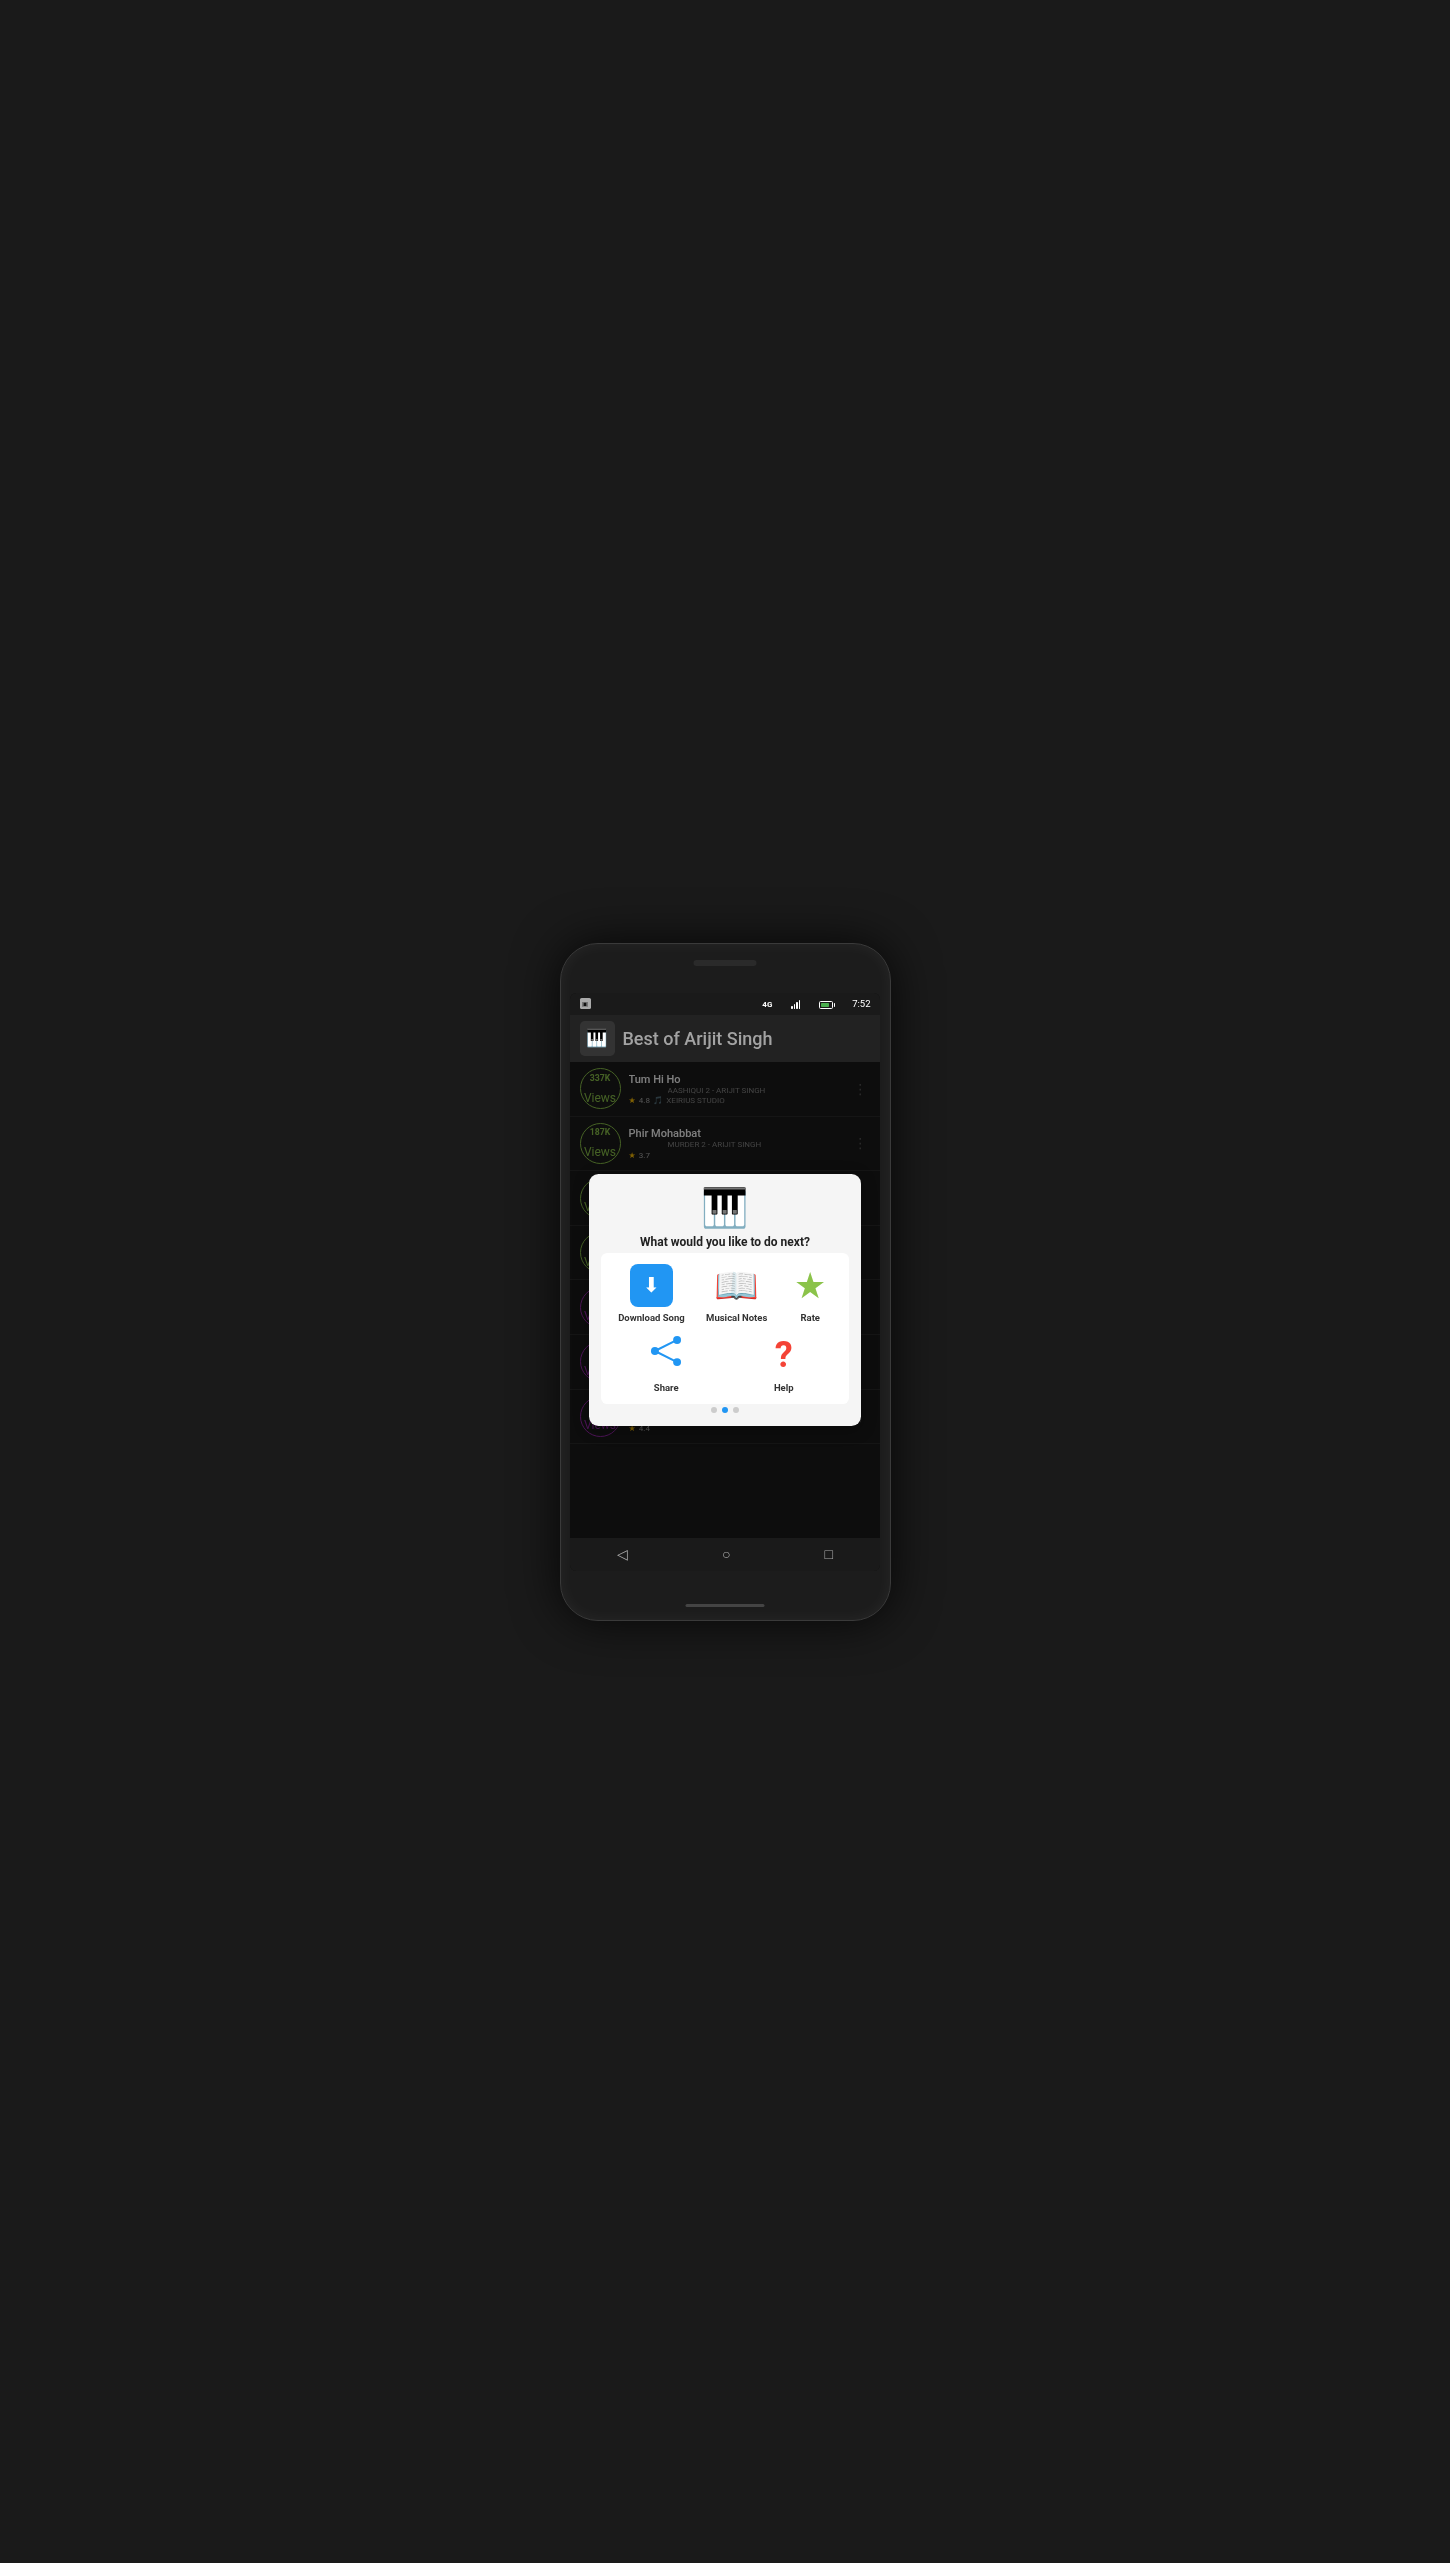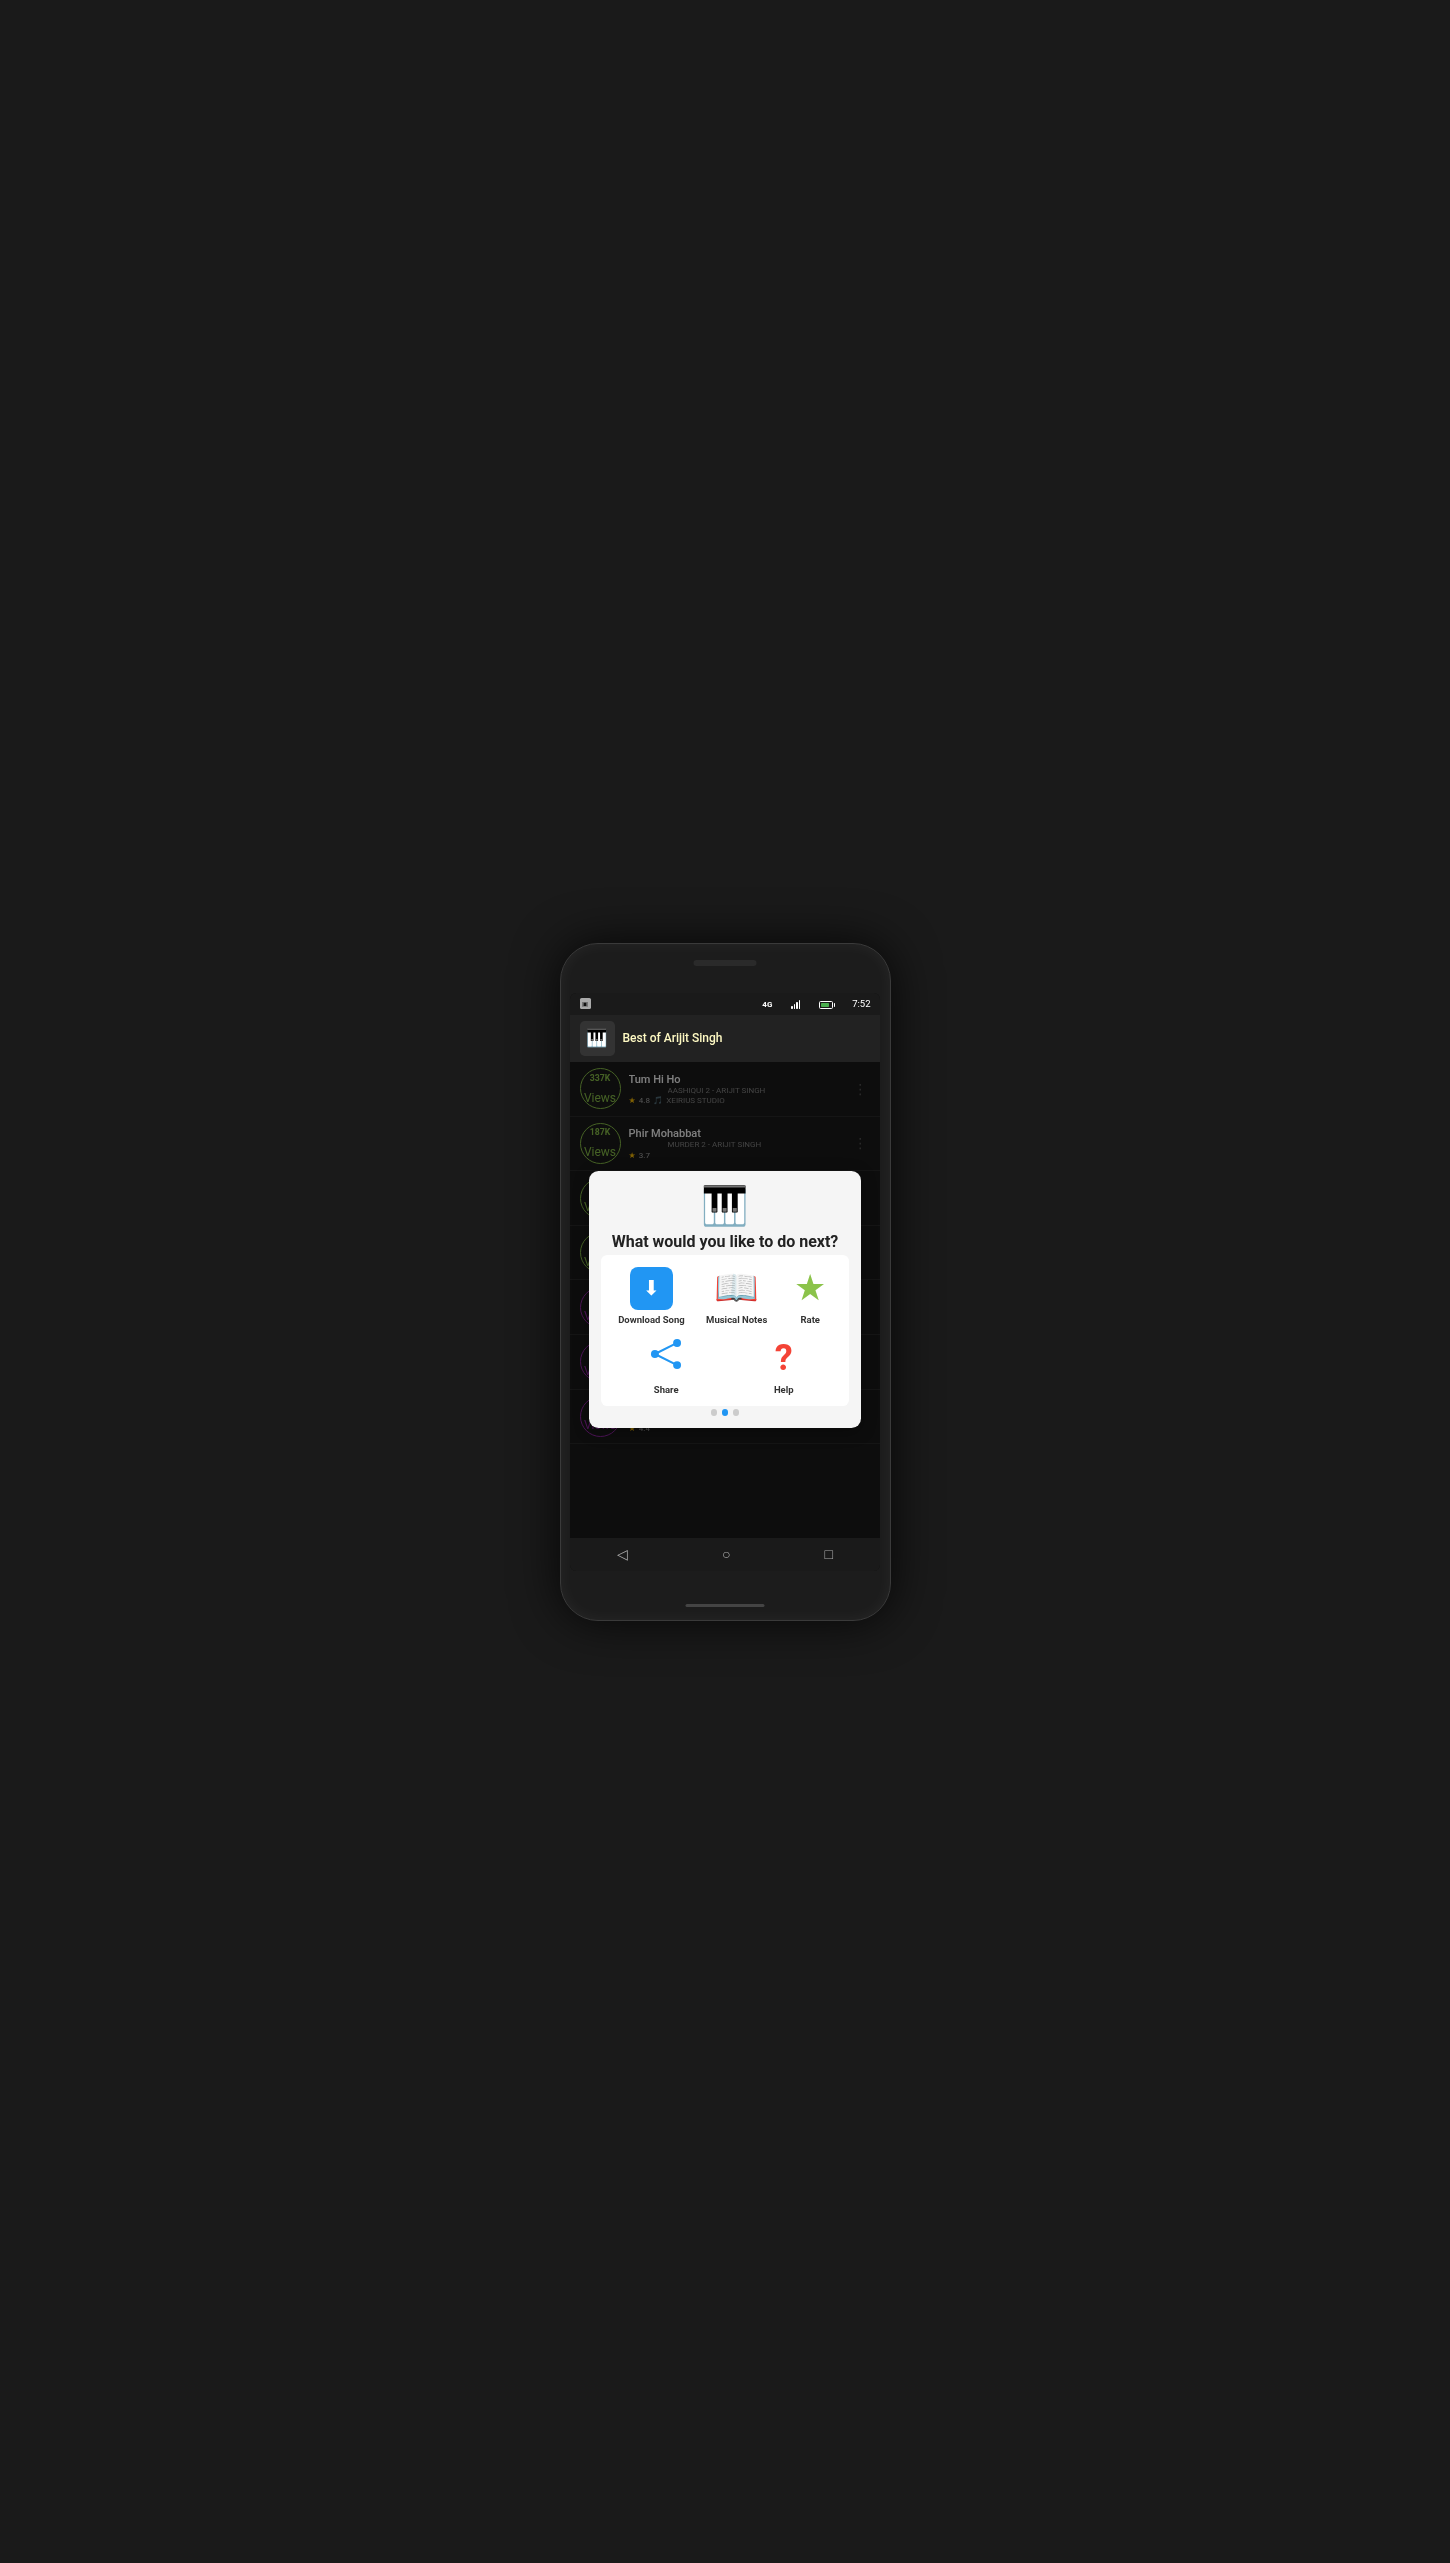--- a/index.html
+++ b/index.html
@@ -167,22 +167,22 @@
       border-radius: 4.7px;
       background: #333;
       display: flex;
       align-items: center;
       justify-content: center;
       font-size: 16px;
       overflow: hidden;
     }
 
     .app-title {
-      color: #fef9c3;
-      font-size: 12px;
+      color: #a3a3a3;
+      font-size: 18px;
       font-weight: 500;
     }
 
     
     .song-list {
       flex: 1;
       overflow: hidden;
       background: #1a1a1a;
       position: relative;
     }
@@ -296,21 +296,21 @@
       border-radius: 9.5px;
       width: 88%;
       padding: 12.6px;
       display: flex;
       flex-direction: column;
       align-items: center;
       box-shadow: 0 3.2px 16px rgba(0,0,0,0.3);
     }
 
     .modal-question {
-      font-size: 16px;
+      font-size: 12px;
       font-weight: bold;
       color: #222;
       text-align: center;
       margin-bottom: 4px;
     }
 
     .modal-item {
       display: flex;
       flex-direction: column;
       align-items: center;

